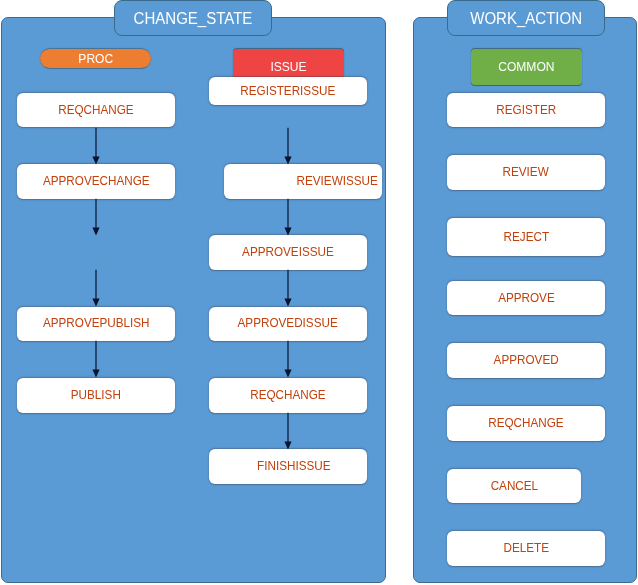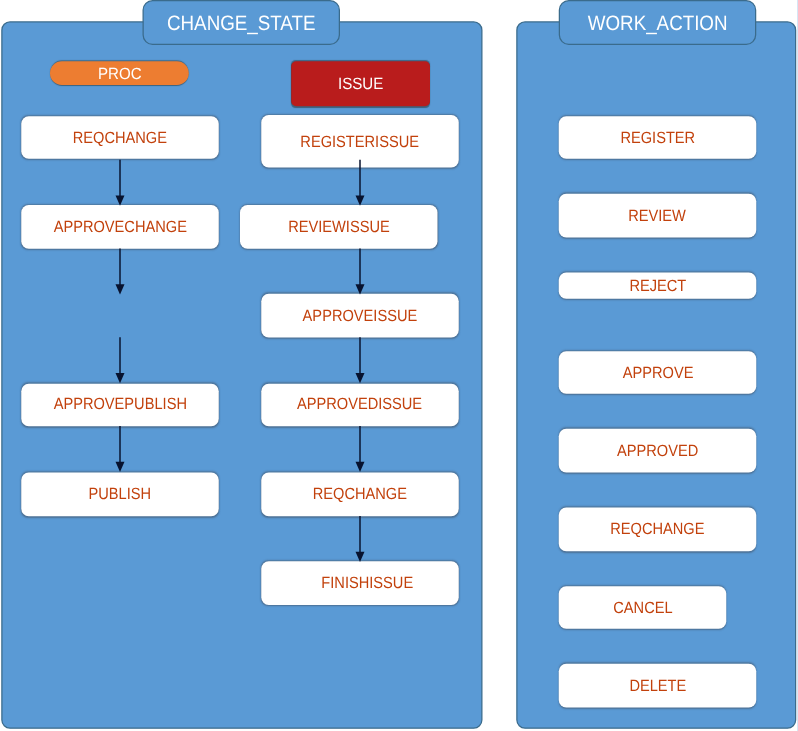--- a/index.html
+++ b/index.html
@@ -29,21 +29,21 @@
   .wbox{background:#FFFFFF;color:#c2410c;
         box-shadow:0 1px 1.4px -0.3px rgba(60,62,70,0.45),
                    0 -1px 1.4px -0.3px rgba(60,62,70,0.38);}
 
   
   .grp{color:#ffffff;border-radius:4px;
        box-shadow:0 1px 0.7px -0.25px rgba(25,30,20,0.45),
                   0 -1px 0.7px -0.25px rgba(25,30,20,0.42);}
   .grp > span{transform:scaleX(0.929) translateY(0.1px);}
   .grp-proc{background:#ED7D31;}
-  .grp-issue{background:#b91c1c;justify-content:center;}
+  .grp-issue{background:#ef4444;justify-content:center;}
   .grp-common{background:#70AE48;}
 
   
   .arrow{position:absolute;overflow:visible;}
   .arrow line{stroke:#08132f;stroke-width:1.2;}
   .arrow polygon{fill:#08132f;}
 </style>
 </head>
 <body>
 
@@ -63,49 +63,52 @@
     </div>
   <div class="node wbox" style="left:17px;top:306.6px;width:158px;height:34.8px;">
       <span>APPROVEPUBLISH</span>
     </div>
   <div class="node wbox" style="left:17px;top:377.9px;width:158px;height:34.8px;">
       <span>PUBLISH</span>
     </div>
   <div class="node grp grp-issue" style="left:233px;top:49px;width:111px;height:35.5px;">
       <span>ISSUE</span>
     </div>
-  <div class="node wbox" style="left:209px;top:92px;width:158px;height:42px;">
+  <div class="node wbox" style="left:209px;top:77px;width:158px;height:28px;">
       <span>REGISTERISSUE</span>
     </div>
-  <div class="node wbox" style="left:192px;top:164.0px;width:158px;height:34.8px;">
+  <div class="node wbox" style="left:224px;top:164.0px;width:158px;height:34.8px;justify-content:flex-end;">
       <span>REVIEWISSUE</span>
     </div>
   <div class="node wbox" style="left:209px;top:235.3px;width:158px;height:34.8px;">
       <span>APPROVEISSUE</span>
     </div>
   <div class="node wbox" style="left:209px;top:306.6px;width:158px;height:34.8px;">
       <span>APPROVEDISSUE</span>
     </div>
   <div class="node wbox" style="left:209px;top:377.9px;width:158px;height:34.8px;">
       <span>REQCHANGE</span>
     </div>
   <div class="node wbox" style="left:209px;top:449.2px;width:158px;height:34.8px;padding-left:12px;">
       <span>FINISHISSUE</span>
     </div>
   <div class="panel" style="left:413px;top:17px;width:224px;height:566px;"></div>
   <div class="tab" style="left:447px;top:0px;width:158px;height:36px;">
       <span>WORK_ACTION</span>
     </div>
+  <div class="node grp grp-common" style="left:471px;top:49px;width:111px;height:35.5px;">
+      <span>COMMON</span>
+    </div>
   <div class="node wbox" style="left:447px;top:92.7px;width:158px;height:34.8px;">
       <span>REGISTER</span>
     </div>
   <div class="node wbox" style="left:447px;top:155.36px;width:158px;height:34.8px;">
       <span>REVIEW</span>
     </div>
-  <div class="node wbox" style="left:447px;top:218.02px;width:158px;height:21px;">
+  <div class="node wbox" style="left:447px;top:218.02px;width:158px;height:38px;">
       <span>REJECT</span>
     </div>
   <div class="node wbox" style="left:447px;top:280.68px;width:158px;height:34.8px;">
       <span>APPROVE</span>
     </div>
   <div class="node wbox" style="left:447px;top:343.34px;width:158px;height:35px;">
       <span>APPROVED</span>
     </div>
   <div class="node wbox" style="left:447px;top:406.0px;width:158px;height:34.8px;">
       <span>REQCHANGE</span>

